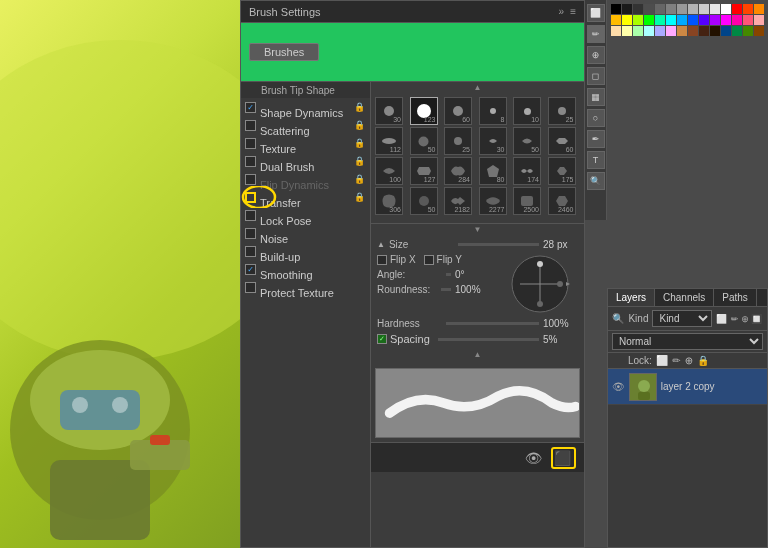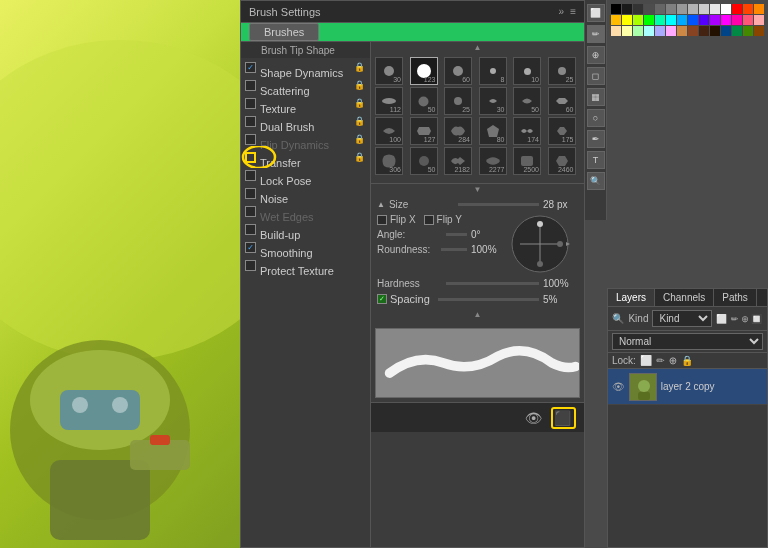--- a/index.html
+++ b/index.html
@@ -61,21 +61,21 @@
     }
 
     .panel-header-icons {
       display: flex;
       gap: 6px;
       font-size: 10px;
       color: #999;
     }
 
     .brushes-button-row {
-      padding: 0 8px;
+      padding: 20px 8px;
       border-bottom: 1px solid #555;
     }
 
     .brushes-button {
       background: #5a5a5a;
       border: 1px solid #777;
       color: #ccc;
       padding: 2px 14px;
       font-size: 11px;
       cursor: pointer;
@@ -417,21 +417,21 @@
       background: #2a2a2a;
       border: 1px solid #666;
       color: #ccc;
       font-size: 10px;
       padding: 1px 2px;
     }
 
     .lock-row {
       display: flex;
       align-items: center;
-      padding: 2px 4px;
+      padding: 2px 20px;
       gap: 4px;
       font-size: 10px;
       color: #bbb;
       border-bottom: 1px solid #555;
     }
 
     .layers-list {
       flex: 1;
       overflow-y: auto;
       background: #3a3a3a;
@@ -621,24 +621,20 @@
       <div class="brush-option-item">
         <div class="checkbox"></div>
         <span class="brush-option-label">Lock Pose</span>
       </div>
 
       <div class="brush-option-item">
         <div class="checkbox"></div>
         <span class="brush-option-label">Noise</span>
       </div>
 
-      <div class="brush-option-item disabled">
-        <div class="checkbox"></div>
-        <span class="brush-option-label">Wet Edges</span>
-      </div>
 
       <div class="brush-option-item">
         <div class="checkbox"></div>
         <span class="brush-option-label">Build-up</span>
       </div>
 
       <div class="brush-option-item">
         <div class="checkbox checked"></div>
         <span class="brush-option-label">Smoothing</span>
       </div>
@@ -858,21 +854,21 @@
 
       <div class="settings-detail-area">
 
         <div class="detail-row">
           <span style="font-size:8px;color:#aaa;cursor:pointer;">▲</span>
           <span class="detail-label">Size</span>
           <div class="detail-slider" style="flex:1;height:3px;background:#555;"></div>
           <span class="detail-value">28 px</span>
         </div>
 
-        <div style="display:flex;align-items:flex-start;gap:4px;margin-bottom:4px;">
+        <div style="display:flex;align-items:flex-start;gap:20px;margin-bottom:4px;">
           <div style="flex:1;">
 
             <div class="flip-row">
               <div class="flip-checkbox">
                 <div class="small-checkbox"></div>
                 <span>Flip X</span>
               </div>
               <div class="flip-checkbox">
                 <div class="small-checkbox"></div>
                 <span>Flip Y</span>

